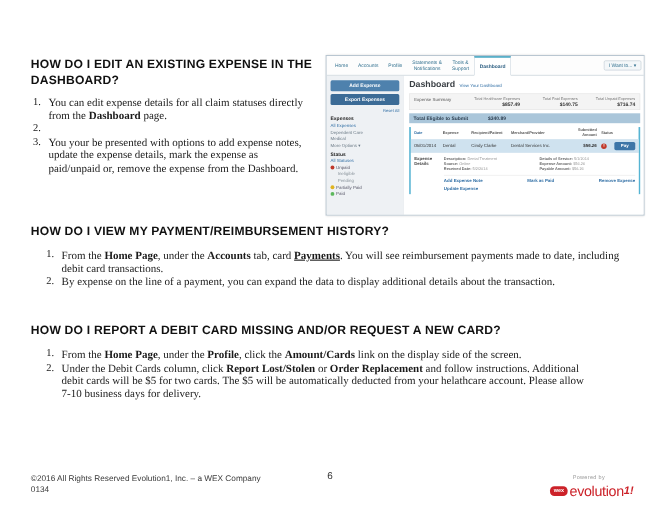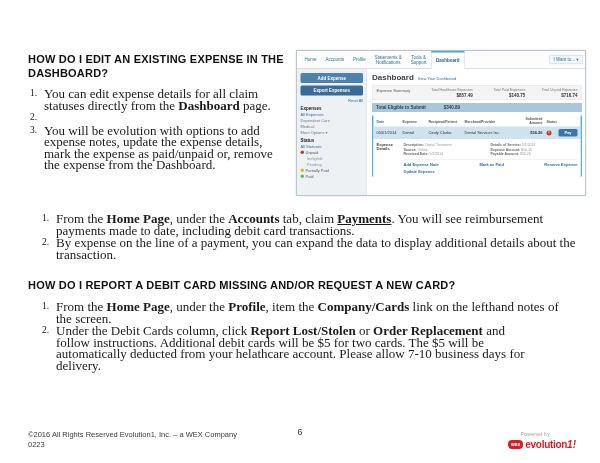--- a/index.html
+++ b/index.html
@@ -13,47 +13,47 @@
   .sec-heading {
     font-family:"Liberation Sans", sans-serif; font-weight:700;
     font-size:11px; line-height:14px; color:#111; letter-spacing:0.2px;
   }
   .olist { margin-top:8px; }
   .olist .li { display:flex; margin-bottom:1px; }
   .olist .num {
     width:16px; flex:0 0 16px; text-align:left; padding-left:2px;
     font-size:9.5px; line-height:11.5px;
   }
-  .olist .txt { flex:1; font-size:13px; line-height:11.5px; }
+  .olist .txt { flex:1; font-size:10px; line-height:11.5px; }
   #section1 { position:absolute; left:28px; top:52px; width:268px; }
   #section1 .txt { max-width:238px; }
   #section2 { position:absolute; left:28px; top:204px; width:548px; }
   #section2 .olist, #section3 .olist { margin-top:9px; margin-left:12px; }
-  #section3 { position:absolute; left:28px; top:278px; width:548px; }
+  #section3 { position:absolute; left:28px; top:294px; width:548px; }
   
   #footer-left {
     position:absolute; left:28px; top:430px;
     font-family:"Liberation Sans", sans-serif; font-size:7.5px;
     line-height:10px; color:#3a3a3a;
   }
   #page-number {
     position:absolute; left:0; top:427px; width:600px; text-align:center;
     font-family:"Liberation Sans", sans-serif; font-size:9px; color:#333;
   }
   #brand {
     position:absolute; right:24px; top:431px; width:80px; text-align:right;
     font-family:"Liberation Sans", sans-serif;
   }
   #brand .powered { font-size:5px; color:#999; letter-spacing:0.3px; margin-right:26px; }
   #brand .brandrow { display:flex; align-items:center; justify-content:flex-end; margin-top:2px; }
   #brand .wex-badge {
     background:#cc2229; color:#fff; font-size:5px; font-weight:700;
     border-radius:4px; padding:2px 3px; line-height:5px; margin-right:2px;
   }
-  #brand .evo { color:#cc2229; font-size:10px; font-weight:700; letter-spacing:-0.3px; }
+  #brand .evo { color:#cc2229; font-size:13px; font-weight:400; letter-spacing:-0.3px; }
   #brand .mark { color:#cc2229; font-size:10px; font-weight:700; font-style:italic; }
   
   #shot {
     position:absolute; left:296px; top:50px; width:290px; height:146px;
     border:1px solid #b9c6d1; background:#fff; overflow:hidden;
     box-shadow:0 0 2px rgba(0,0,0,0.15);
   }
   #shot-inner {
     width:580px; height:292px; transform:scale(0.5); transform-origin:0 0;
     font-family:"Liberation Sans", sans-serif; background:#fff;
@@ -157,21 +157,21 @@
     <div class="olist">
       <div class="li">
         <span class="num">1.</span>
         <span class="txt"><span>You can edit expense details for all claim statuses directly from the </span><span style="font-weight: 700;">Dashboard</span><span> page.</span></span>
       </div>
       <div class="li">
         <span class="num">2.</span>
       </div>
       <div class="li">
         <span class="num">3.</span>
-        <span class="txt"><span>You will be evolution with options to add expense notes, update the expense details, mark the expense as paid/unpaid or, remove the expense from the Dashboard.</span></span>
+        <span class="txt"><span>You your be presented with options to add expense notes, update the expense details, mark the expense as paid/unpaid or, remove the expense from the Dashboard.</span></span>
       </div>
     </div>
   </div>
 
   <div id="shot">
     <div id="shot-inner">
       <div class="mini-nav">
         <div class="nav-item">Home</div>
         <div class="nav-item">Accounts</div>
         <div class="nav-item">Profile</div>
@@ -283,49 +283,50 @@
                 <div class="d-update">Update Expense</div>
               </div>
             </div>
           </div>
         </div>
       </div>
     </div>
   </div>
 
   <div id="section2">
+    <div class="sec-heading">HOW DO I VIEW MY PAYMENT/REIMBURSEMENT HISTORY?</div>
     <div class="olist">
       <div class="li">
         <span class="num">1.</span>
-        <span class="txt"><span>From the </span><span style="font-weight: 700;">Home Page</span><span>, under the </span><span style="font-weight: 700;">Accounts</span><span> tab, claim </span><span style="font-weight: 700; text-decoration: underline;">Payments</span><span>. You will see reimbursement payments made to date, including debit card transactions.</span></span>
+        <span class="txt"><span>From the </span><span style="font-weight: 700;">Home Page</span><span>, under the </span><span style="font-weight: 700;">Accounts</span><span> tab, card </span><span style="font-weight: 700; text-decoration: underline;">Payments</span><span>. You will see reimbursement payments made to date, including debit card transactions.</span></span>
       </div>
       <div class="li">
         <span class="num">2.</span>
         <span class="txt"><span>By expense on the line of a payment, you can expand the data to display additional details about the transaction.</span></span>
       </div>
     </div>
   </div>
 
   <div id="section3">
     <div class="sec-heading">HOW DO I REPORT A DEBIT CARD MISSING AND/OR REQUEST A NEW CARD?</div>
     <div class="olist">
       <div class="li">
         <span class="num">1.</span>
-        <span class="txt"><span>From the </span><span style="font-weight: 700;">Home Page</span><span>, under the </span><span style="font-weight: 700;">Profile</span><span>, item the </span><span style="font-weight: 700;">Company/Cards</span><span> link on the lefthand notes of the screen.</span></span>
+        <span class="txt"><span>From the </span><span style="font-weight: 700;">Home Page</span><span>, under the </span><span style="font-weight: 700;">Profile</span><span>, click the </span><span style="font-weight: 700;">Amount/Cards</span><span> link on the display side of the screen.</span></span>
       </div>
       <div class="li">
         <span class="num">2.</span>
         <span class="txt" style="max-width:480px"><span>Under the Debit Cards column, click </span><span style="font-weight: 700;">Report Lost/Stolen</span><span> or </span><span style="font-weight: 700;">Order Replacement</span><span> and follow instructions. Additional debit cards will be $5 for two cards. The $5 will be automatically deducted from your helathcare account. Please allow 7-10 business days for delivery.</span></span>
       </div>
     </div>
   </div>
 
   <div id="footer-left">
     <div>©2016 All Rights Reserved Evolution1, Inc. – a WEX Company</div>
-    <div>0223</div>
+    <div>0134</div>
   </div>
   <div id="page-number">6</div>
   <div id="brand">
     <div class="powered">Powered by</div>
     <div class="brandrow">
       <span class="wex-badge">wex</span>
       <span class="evo">evolution</span>
       <span class="mark">1!</span>
     </div>
   </div>

